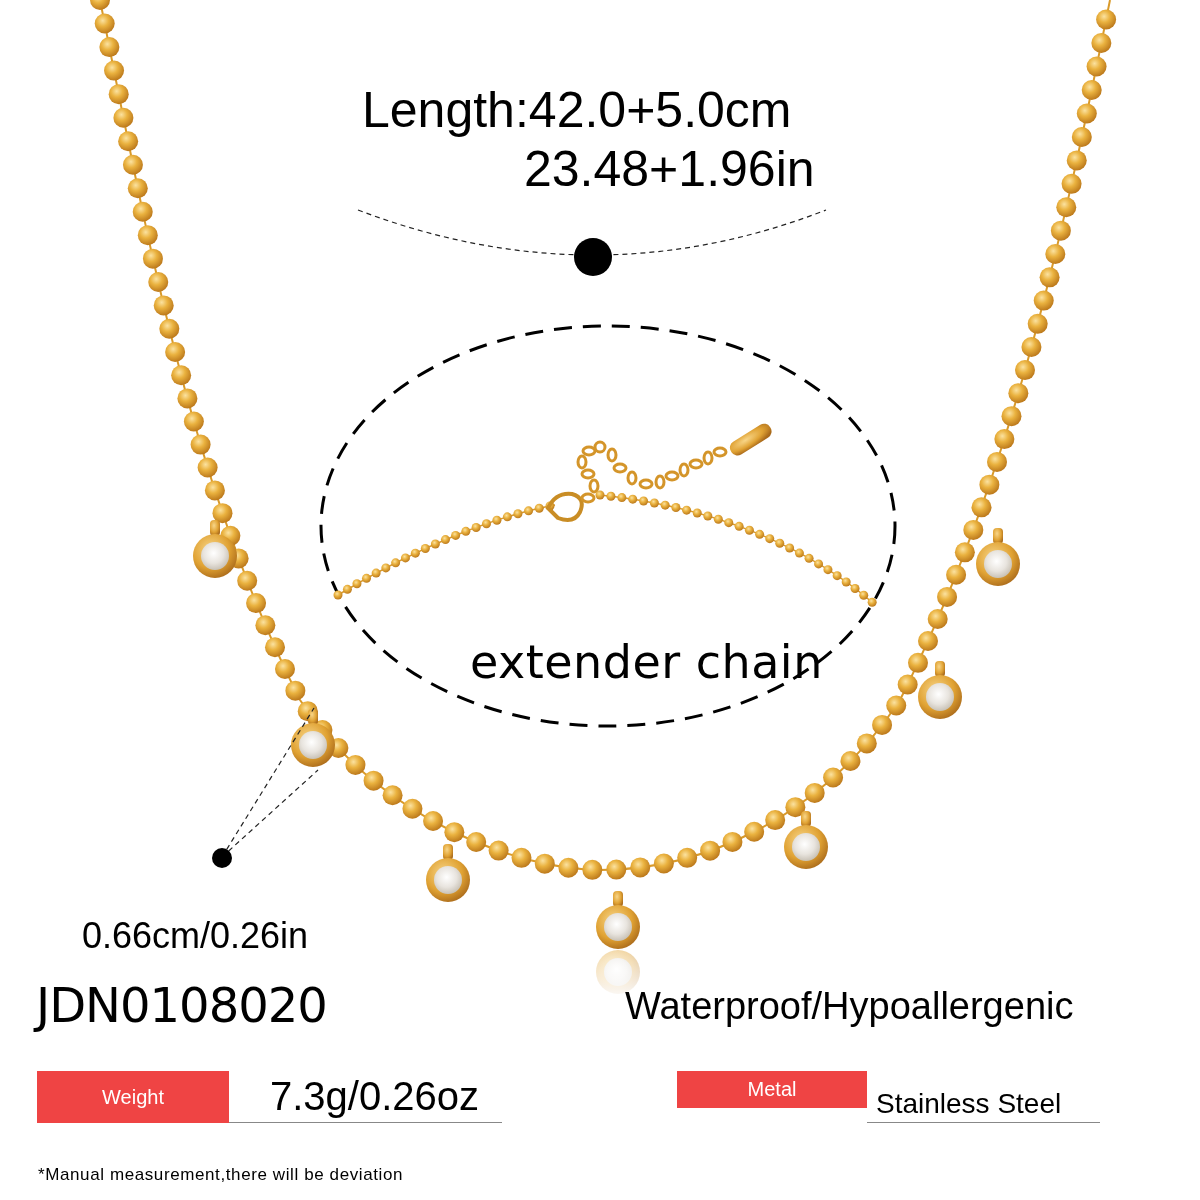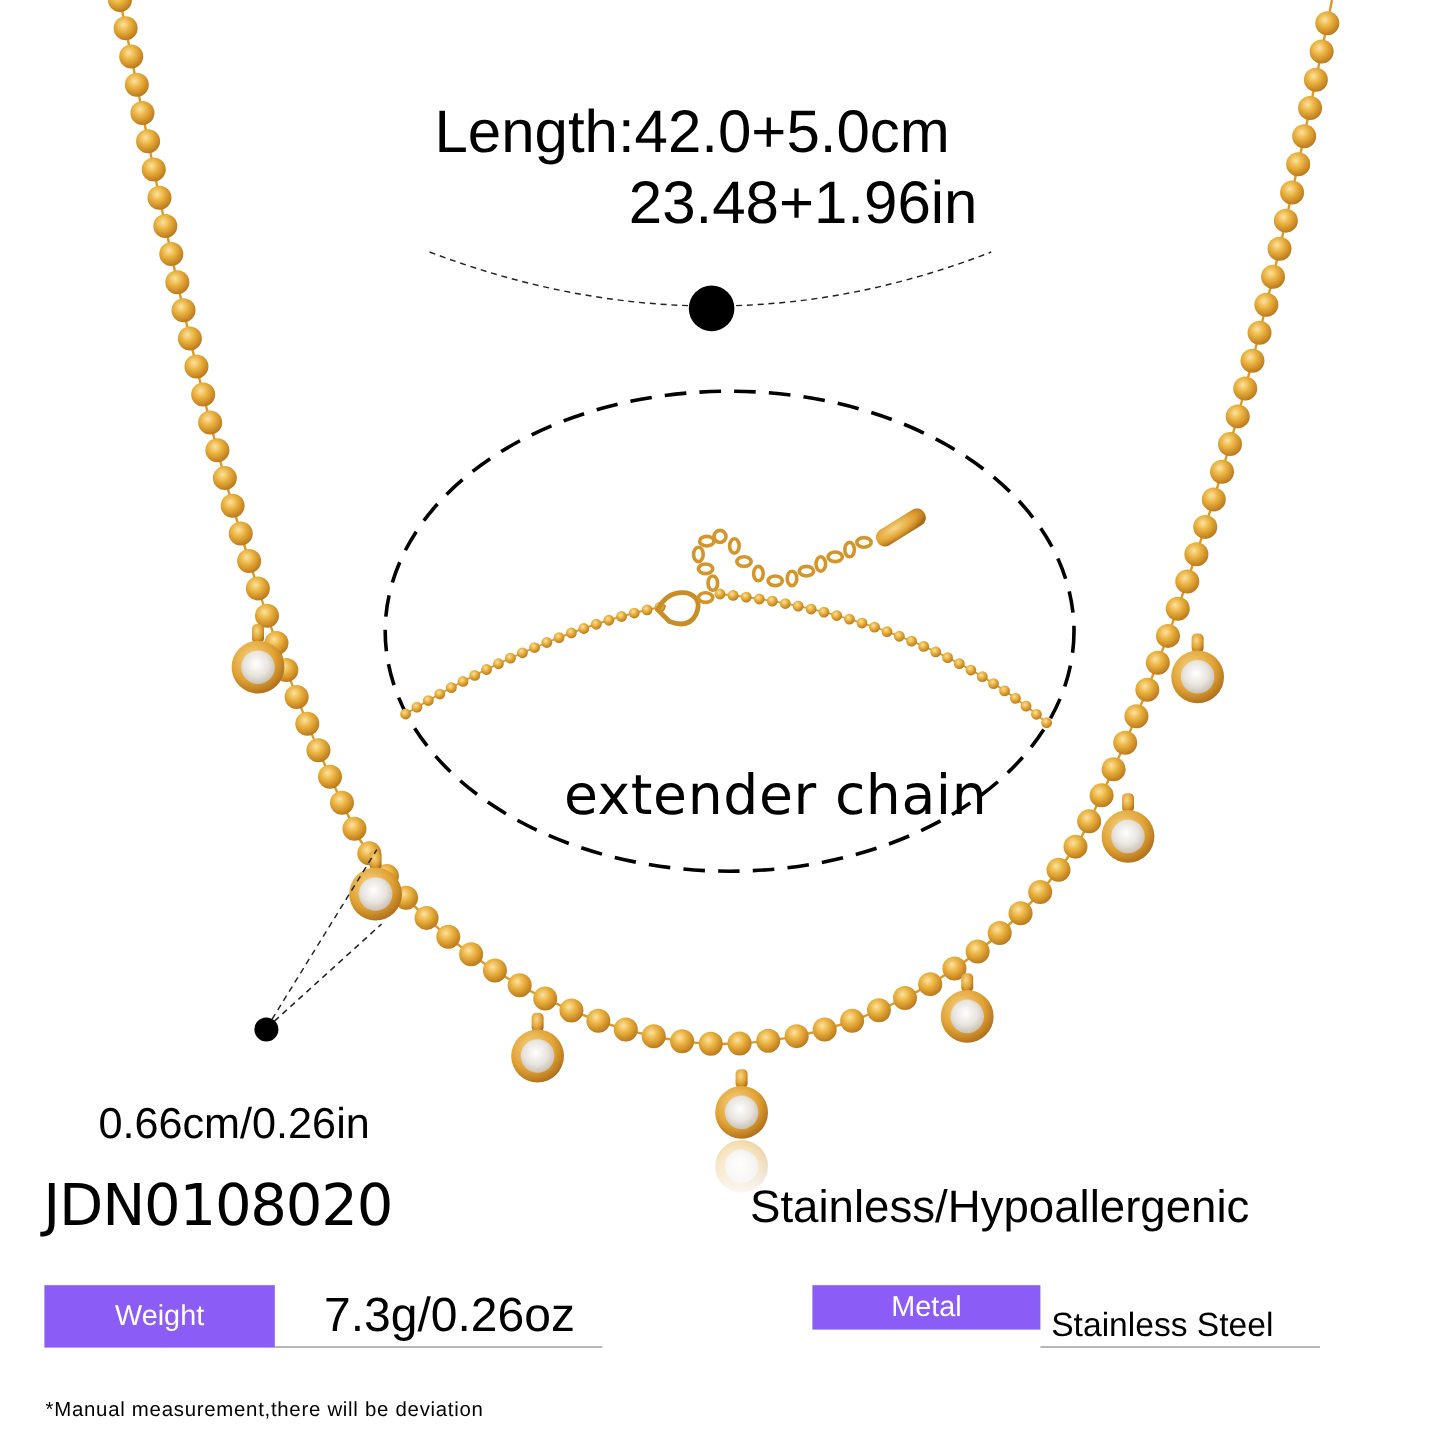--- a/index.html
+++ b/index.html
@@ -8,21 +8,21 @@
   .abs { position: absolute; }
   #art { position: absolute; left: 0; top: 0; width: 1200px; height: 1200px; }
   .len-title { left: 362px; top: 82px; font-size: 50px; line-height: 56px; white-space: nowrap; }
   .len-sub { left: 524px; top: 141px; font-size: 50px; line-height: 56px; white-space: nowrap; }
   .ext-label { left: 458px; top: 636px; font-size: 46px; line-height: 52px;
                font-family: "DejaVu Sans", sans-serif; white-space: nowrap; letter-spacing: 0.5px; margin-left: 12px; }
   .pend-size { left: 82px; top: 914px; font-size: 36px; line-height: 44px; white-space: nowrap; }
   .sku { left: 36px; top: 975px; font-size: 48px; line-height: 60px;
          font-family: "DejaVu Sans", sans-serif; white-space: nowrap; letter-spacing: -1px; }
   .feature { left: 625px; top: 984px; font-size: 38px; line-height: 44px; white-space: nowrap; }
-  .spec-label { background: #8b5cf6; color: #ffffff; font-size: 24px;
+  .spec-label { background: #ef4444; color: #ffffff; font-size: 20px;
                 display: flex; align-items: center; justify-content: center; }
   .spec-value { font-size: 40px; white-space: nowrap; }
   .spec-line { height: 1px; background: #888; }
   .weight-label { left: 37px; top: 1071px; width: 192px; height: 52px; }
   .weight-value { left: 270px; top: 1070px; font-size: 40px; line-height: 52px; }
   .weight-line { left: 229px; top: 1122px; width: 273px; }
   .metal-label { left: 677px; top: 1071px; width: 190px; height: 37px; }
   .metal-value { left: 876px; top: 1084px; font-size: 28px; line-height: 40px; }
   .metal-line { left: 867px; top: 1122px; width: 233px; }
   .note { left: 38px; top: 1140px; font-size: 17px; line-height: 22px; letter-spacing: 0.6px; white-space: nowrap; margin-top: 24px; }
@@ -270,21 +270,21 @@
     <circle cx="222" cy="858" r="10" fill="#000"></circle>
   </g>
 </svg>
 
 <div class="abs len-title">Length:42.0+5.0cm</div>
 <div class="abs len-sub">23.48+1.96in</div>
 <div class="abs ext-label">extender chain</div>
 <div class="abs pend-size">0.66cm/0.26in</div>
 
 <div class="abs sku">JDN0108020</div>
-<div class="abs feature">Stainless/Hypoallergenic</div>
+<div class="abs feature">Waterproof/Hypoallergenic</div>
 
 <div class="abs spec-label weight-label">
   <span>Weight</span>
 </div>
 <div class="abs spec-value weight-value">7.3g/0.26oz</div>
 <div class="abs spec-line weight-line"></div>
 
 <div class="abs spec-label metal-label">
   <span>Metal</span>
 </div>

